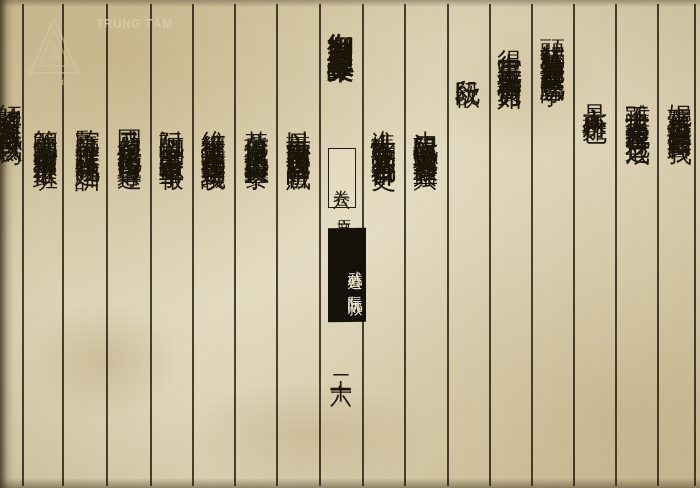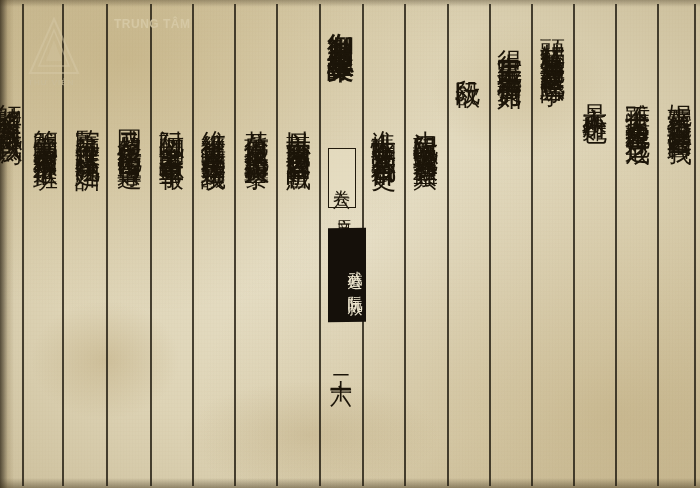--- a/index.html
+++ b/index.html
@@ -136,21 +136,21 @@
   #wm-mark {
     position: absolute;
     left: 6px;
     top: 8px;
     width: 60px;
     height: 62px;
     opacity: 0.5;
   }
   #wm-text {
     position: absolute;
-    left: 96px;
+    left: 78px;
     top: 10px;
     width: 140px;
     font-family: "Liberation Sans", sans-serif;
     color: #cfc2a0;
     opacity: 0.85;
   }
   #wm-text .l1 {
     font-size: 12px;
     font-weight: bold;
     letter-spacing: 0.5px;

